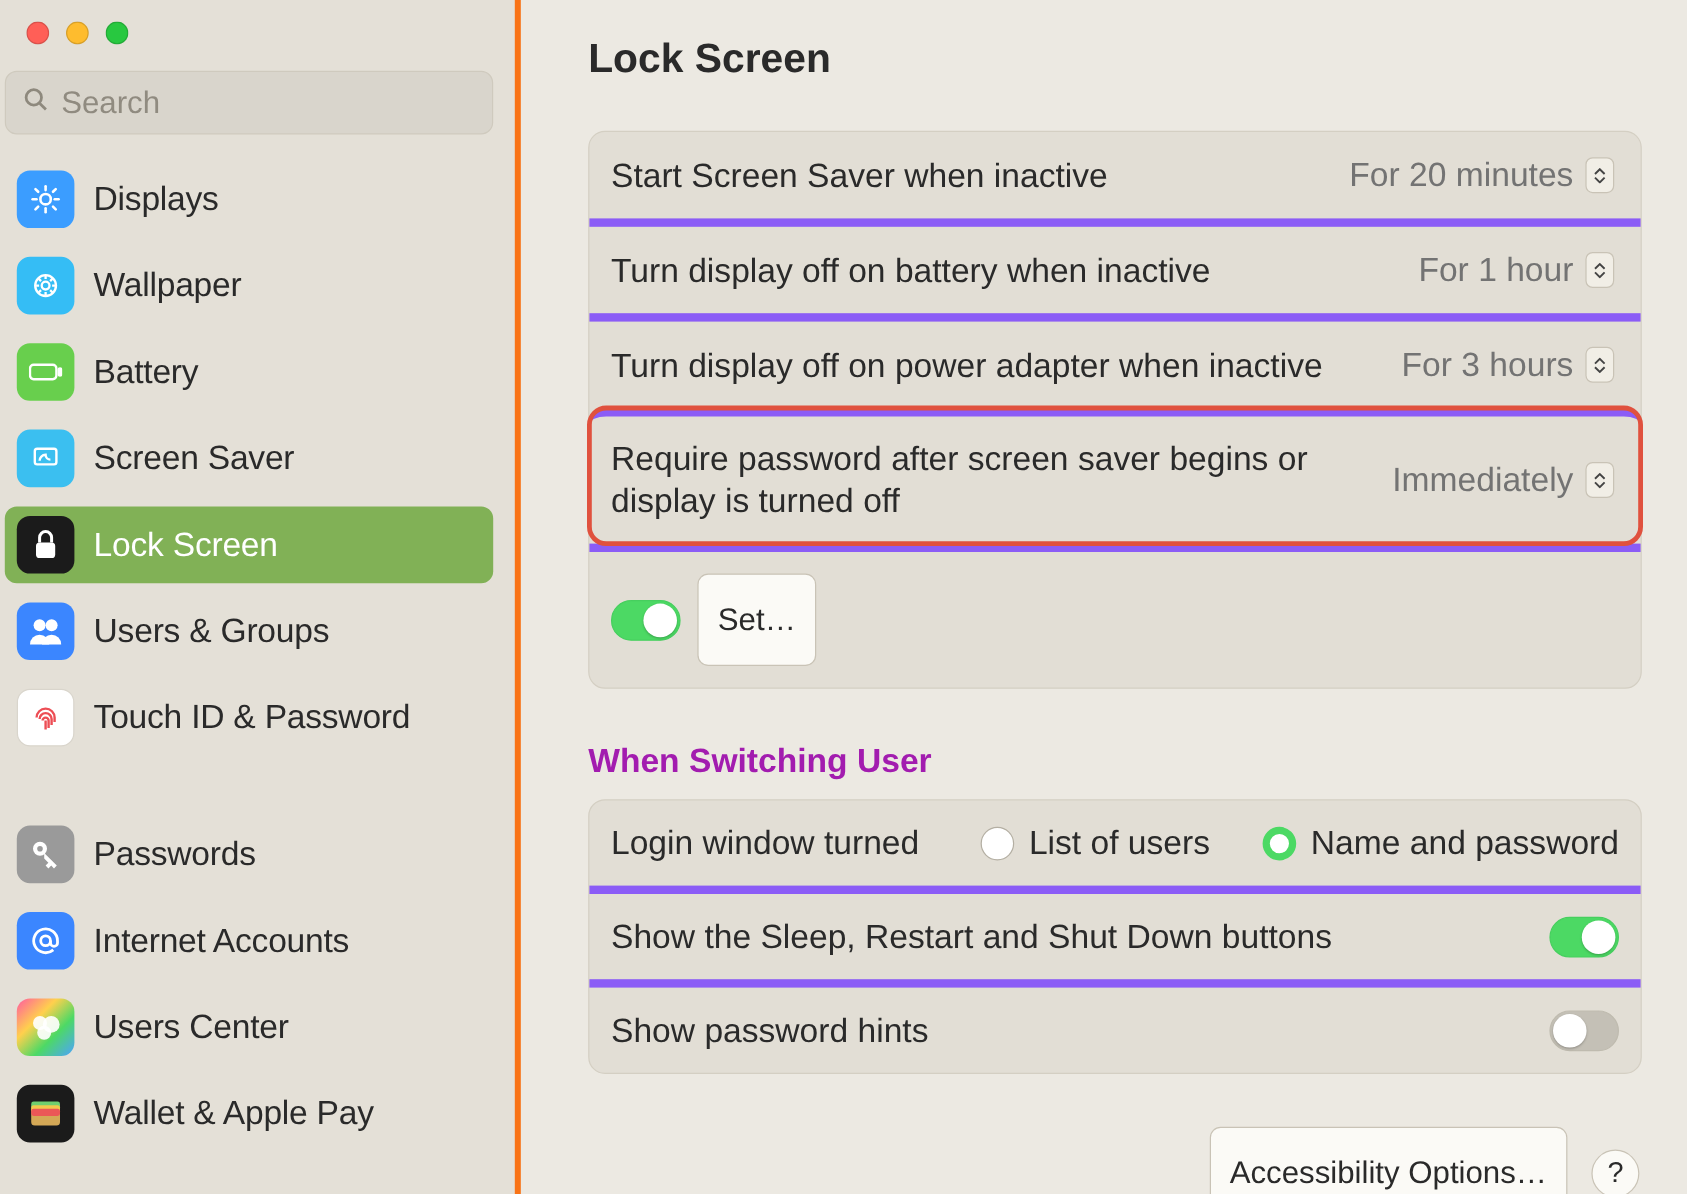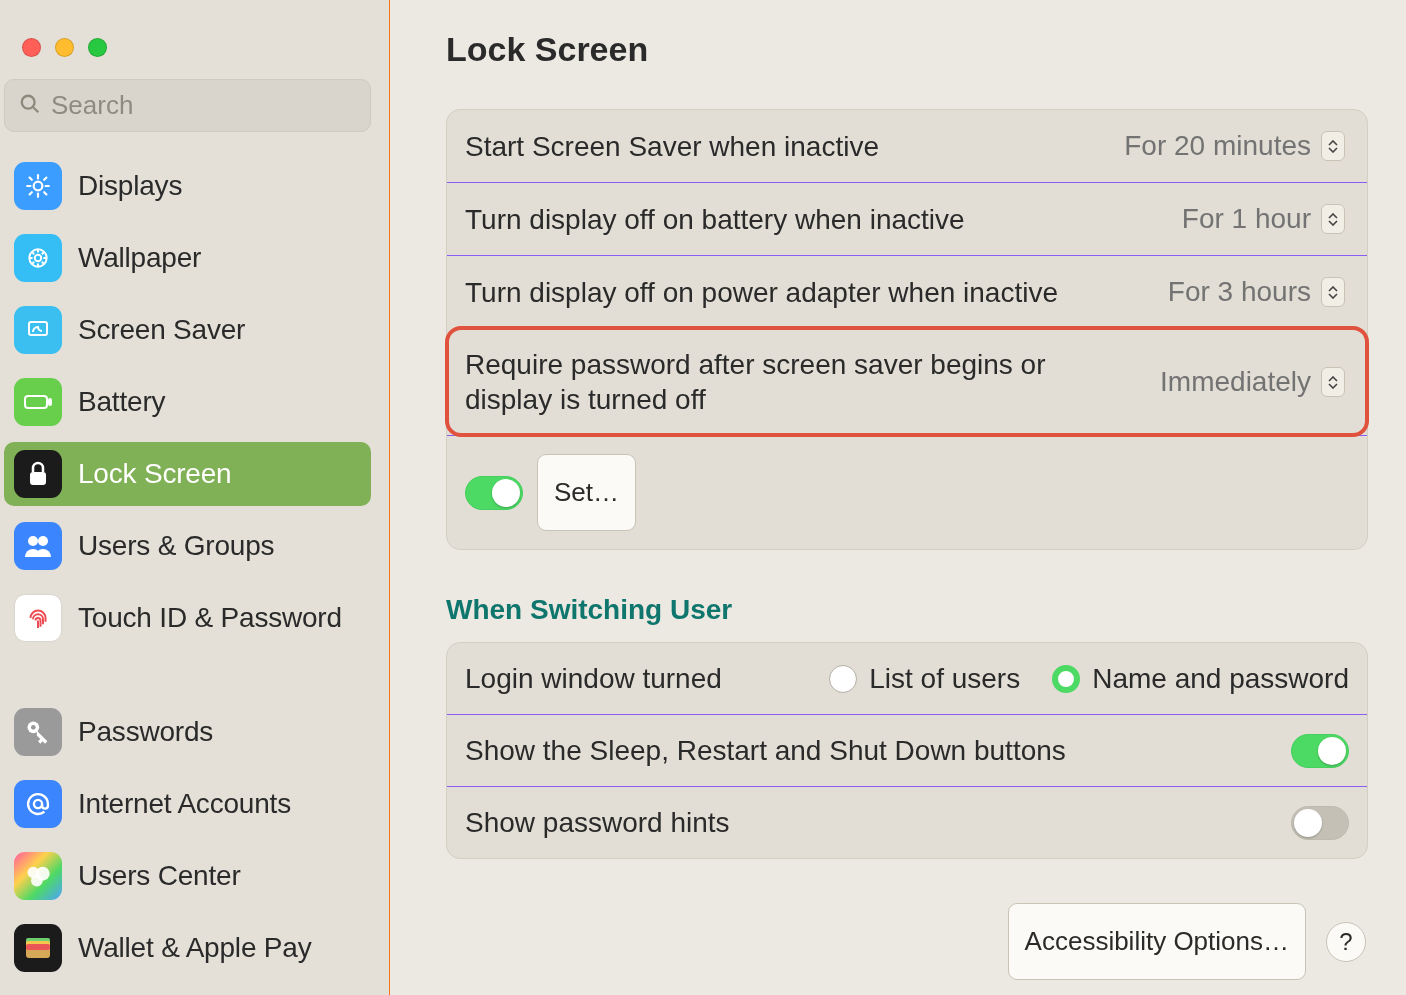--- a/index.html
+++ b/index.html
@@ -5,27 +5,27 @@
     * { box-sizing: border-box; margin: 0; padding: 0; }
     body {
       font-family: -apple-system, BlinkMacSystemFont, "Helvetica Neue", Arial, sans-serif;
       background: #ece9e2;
       width: 1406px;
       height: 995px;
       overflow: hidden;
       display: flex;
     }
     .sidebar {
-      width: 390px;
+      width: 434px;
       height: 100%;
       background: #e4e0d7;
-      border-right: 1px solid #f97316;
+      border-right: 5px solid #f97316;
       display: flex;
       flex-direction: column;
-      padding-top: 24px;
+      padding-top: 4px;
     }
     .traffic-lights {
       display: flex;
       gap: 14px;
       padding: 14px 0 22px 22px;
     }
     .traffic-light {
       width: 19px; height: 19px; border-radius: 50%;
       border: 0.5px solid rgba(0,0,0,0.15);
     }
@@ -105,21 +105,21 @@
       border-radius: 14px;
       border: 1px solid #d4cfc3;
       margin-bottom: 44px;
     }
     .row {
       display: flex;
       align-items: center;
       justify-content: space-between;
       padding: 18px 18px;
     }
-    .row + .row { border-top: 1px solid #8b5cf6; justify-content: space-between; }
+    .row + .row { border-top: 7px solid #8b5cf6; justify-content: space-between; }
     .row-label {
       font-size: 28px;
       color: #2a2a2a;
       max-width: 640px;
       line-height: 1.25;
     }
     .row-right {
       display: flex;
       align-items: center;
       gap: 14px;
@@ -166,41 +166,41 @@
       border: 1px solid #c9c3b6;
       border-radius: 9px;
       font-size: 26px;
       padding: 22px 16px;
       color: #2a2a2a;
       white-space: nowrap;
     }
     .subheading {
       font-size: 28px;
       font-weight: 700;
-      color: #0f766e;
+      color: #a21caf;
       margin: 0 0 16px 0;
     }
     .radio {
       width: 28px; height: 28px; border-radius: 50%;
       border: 1.5px solid #b4afa3;
       background: #fff;
       display: inline-flex; align-items: center; justify-content: center;
       margin-right: 8px;
     }
     .radio.checked {
       border: 6px solid #4cd964;
     }
     .radio.checked .dot {
       width: 10px; height: 10px; border-radius: 50%; background: #fff;
     }
     .radio-label {
       font-size: 28px; color: #2a2a2a;
     }
     .radio-group {
-      display: flex; align-items: center; gap: 32px;
+      display: flex; align-items: center; gap: 44px;
     }
     .radio-option { display: flex; align-items: center; gap: 4px; }
     .footer {
       display: flex;
       justify-content: flex-end;
       align-items: center;
       gap: 20px;
       margin-top: 10px;
       padding-right: 2px;
     }
@@ -259,37 +259,37 @@
         <svg width="26" height="26" viewBox="0 0 24 24" fill="none" stroke="#fff" stroke-width="1.8">
             <circle cx="12" cy="12" r="8"></circle>
             <circle cx="12" cy="12" r="3"></circle>
             <path d="M12 4v3M12 17v3M4 12h3M17 12h3M6.5 6.5l2 2M15.5 15.5l2 2M6.5 17.5l2-2M15.5 8.5l2-2"></path>
           </svg>
       </div>
       <span class="sidebar-label">Wallpaper</span>
     </div>
 
     <div class="sidebar-item">
+      <div class="app-icon ic-battery">
+        <svg width="28" height="16" viewBox="0 0 28 16" fill="none" stroke="#fff" stroke-width="2">
+            <rect x="1" y="2" width="22" height="12" rx="3"></rect>
+            <rect x="25" y="5" width="2" height="6" rx="1" fill="#fff"></rect>
+          </svg>
+      </div>
+      <span class="sidebar-label">Battery</span>
+    </div>
+
+    <div class="sidebar-item">
       <div class="app-icon ic-screensaver">
         <svg width="24" height="24" viewBox="0 0 24 24" fill="none" stroke="#fff" stroke-width="2">
             <rect x="3" y="4" width="18" height="13" rx="2"></rect>
             <path d="M7 14a5 5 0 0 1 5-5 4 4 0 0 0 4 4"></path>
           </svg>
       </div>
       <span class="sidebar-label">Screen Saver</span>
-    </div>
-
-    <div class="sidebar-item">
-      <div class="app-icon ic-battery">
-        <svg width="28" height="16" viewBox="0 0 28 16" fill="none" stroke="#fff" stroke-width="2">
-            <rect x="1" y="2" width="22" height="12" rx="3"></rect>
-            <rect x="25" y="5" width="2" height="6" rx="1" fill="#fff"></rect>
-          </svg>
-      </div>
-      <span class="sidebar-label">Battery</span>
     </div>
 
     <div class="sidebar-item selected">
       <div class="app-icon ic-lockscreen">
         <svg width="24" height="28" viewBox="0 0 24 28" fill="#fff">
             <rect x="4" y="12" width="16" height="13" rx="3"></rect>
             <path d="M7 12V8a5 5 0 0 1 10 0v4" fill="none" stroke="#fff" stroke-width="2.5"></path>
           </svg>
       </div>
       <span class="sidebar-label">Lock Screen</span>

